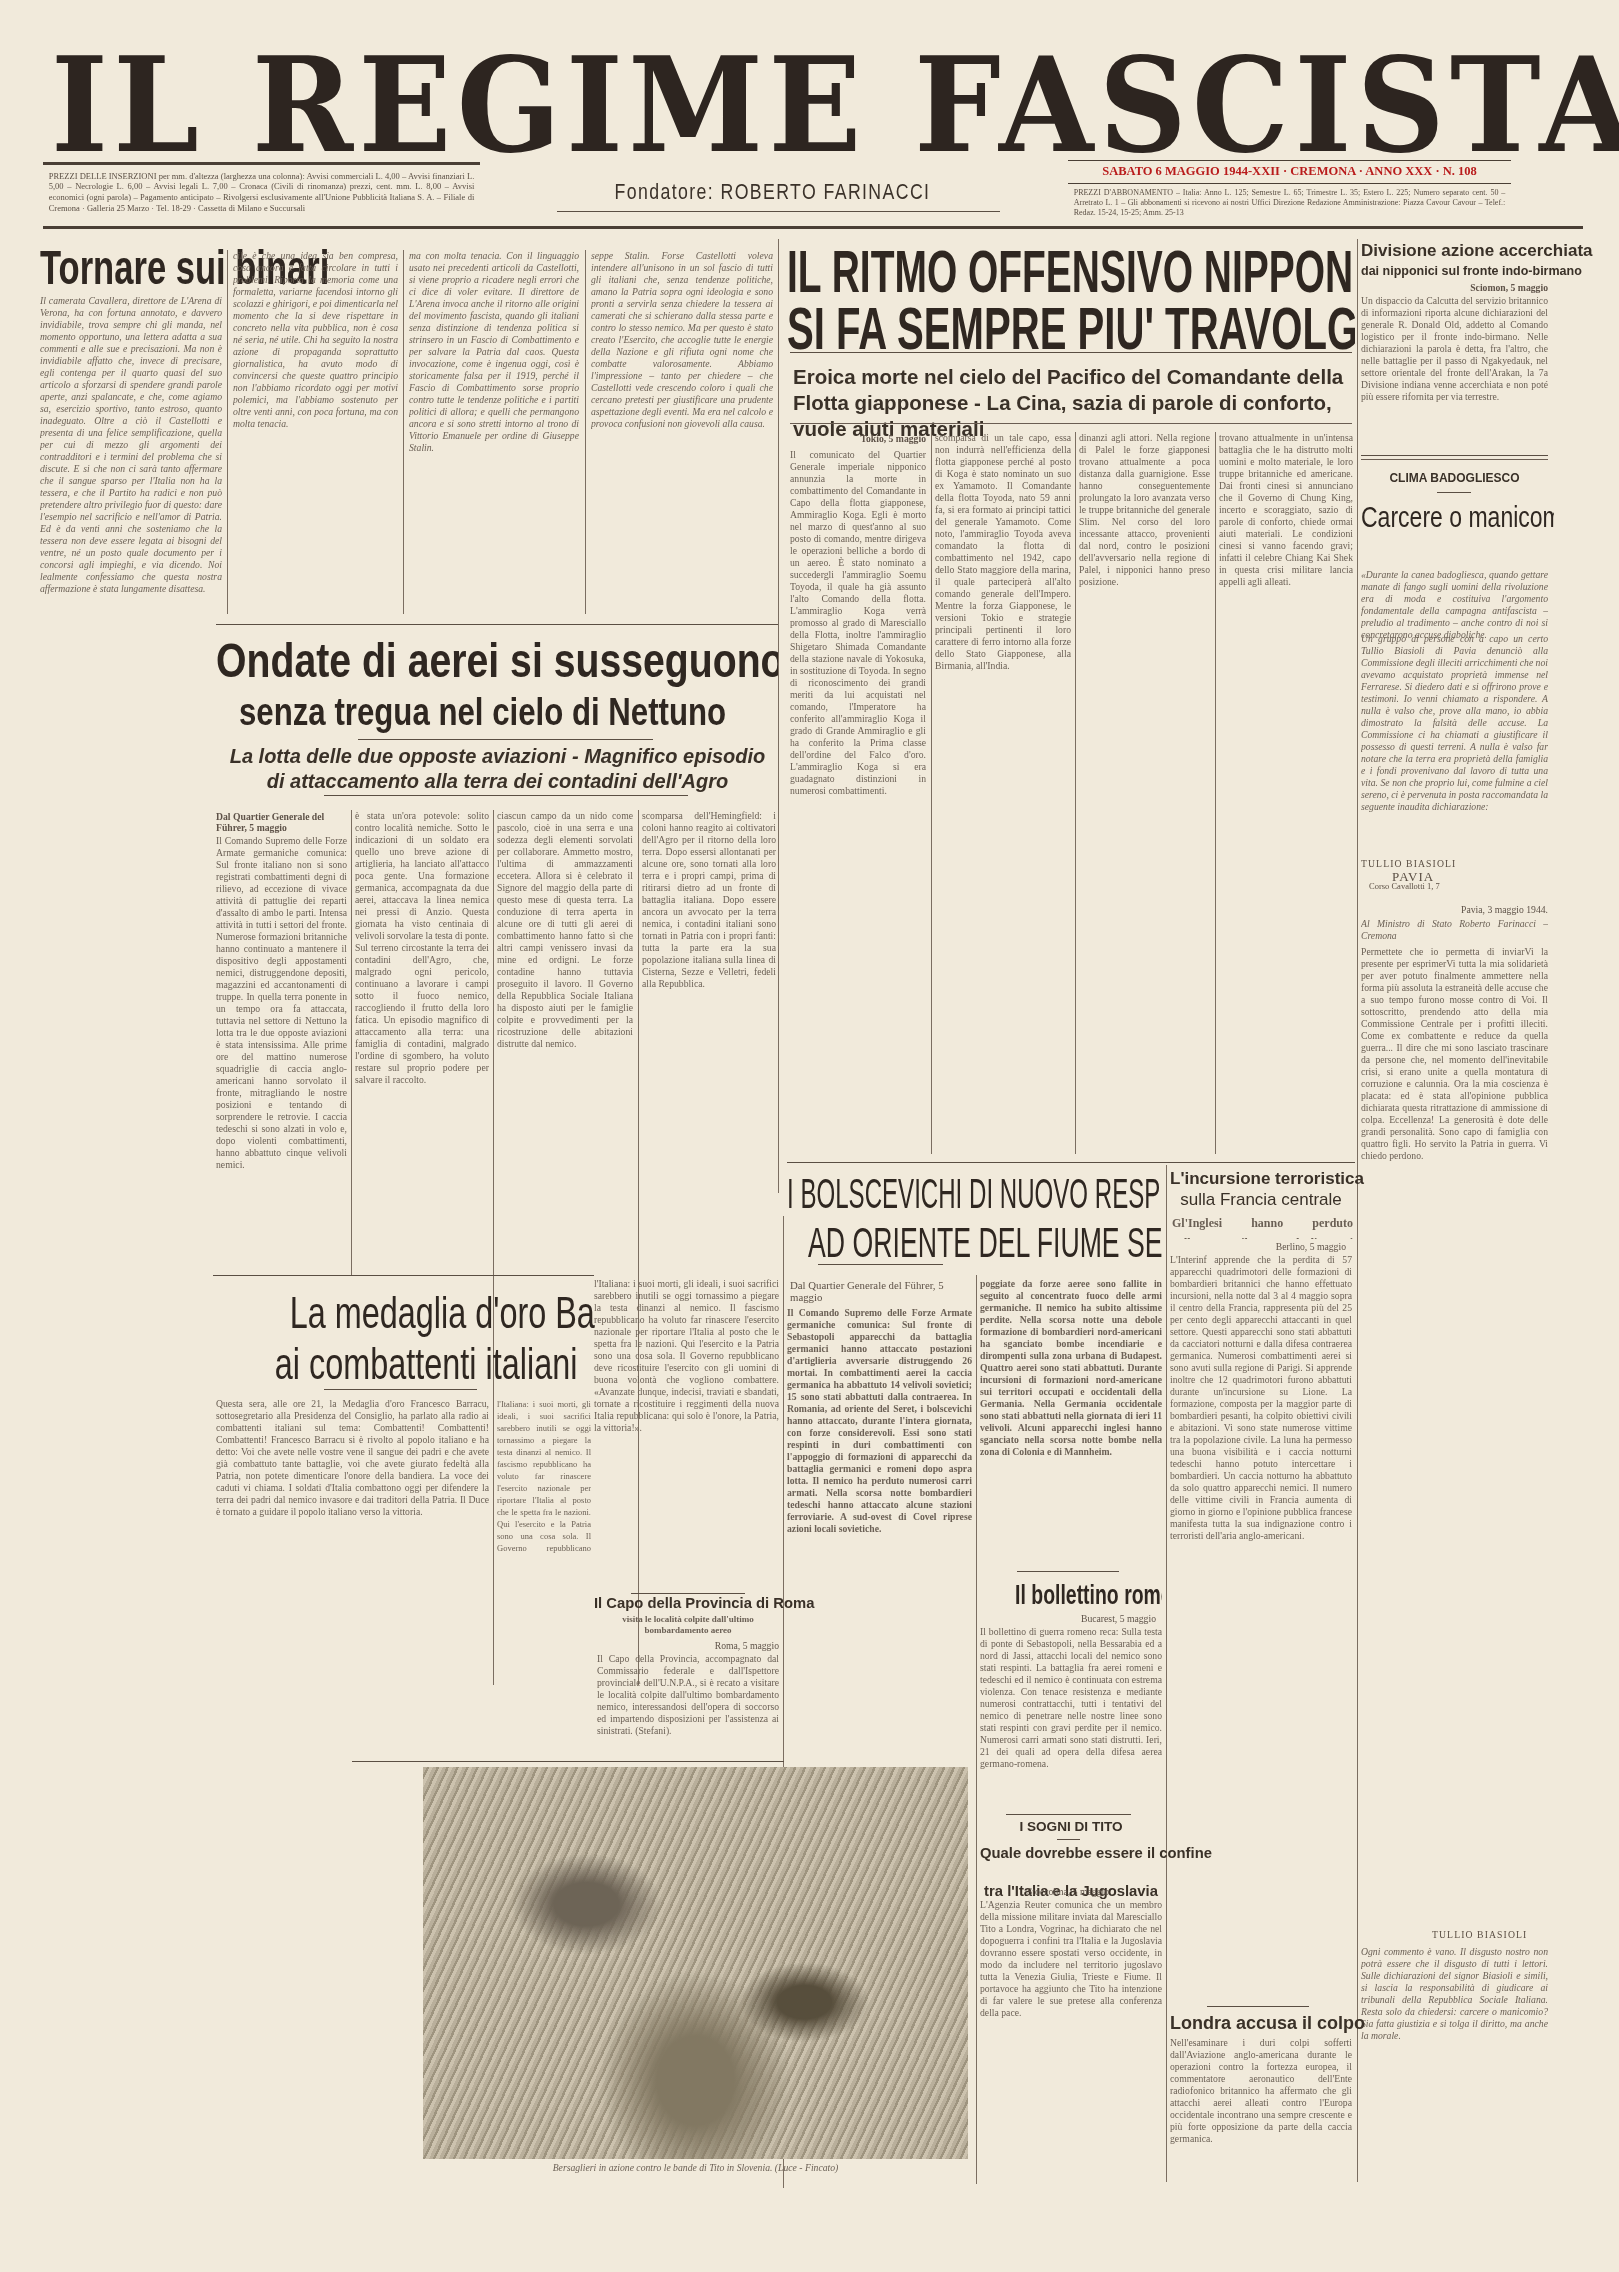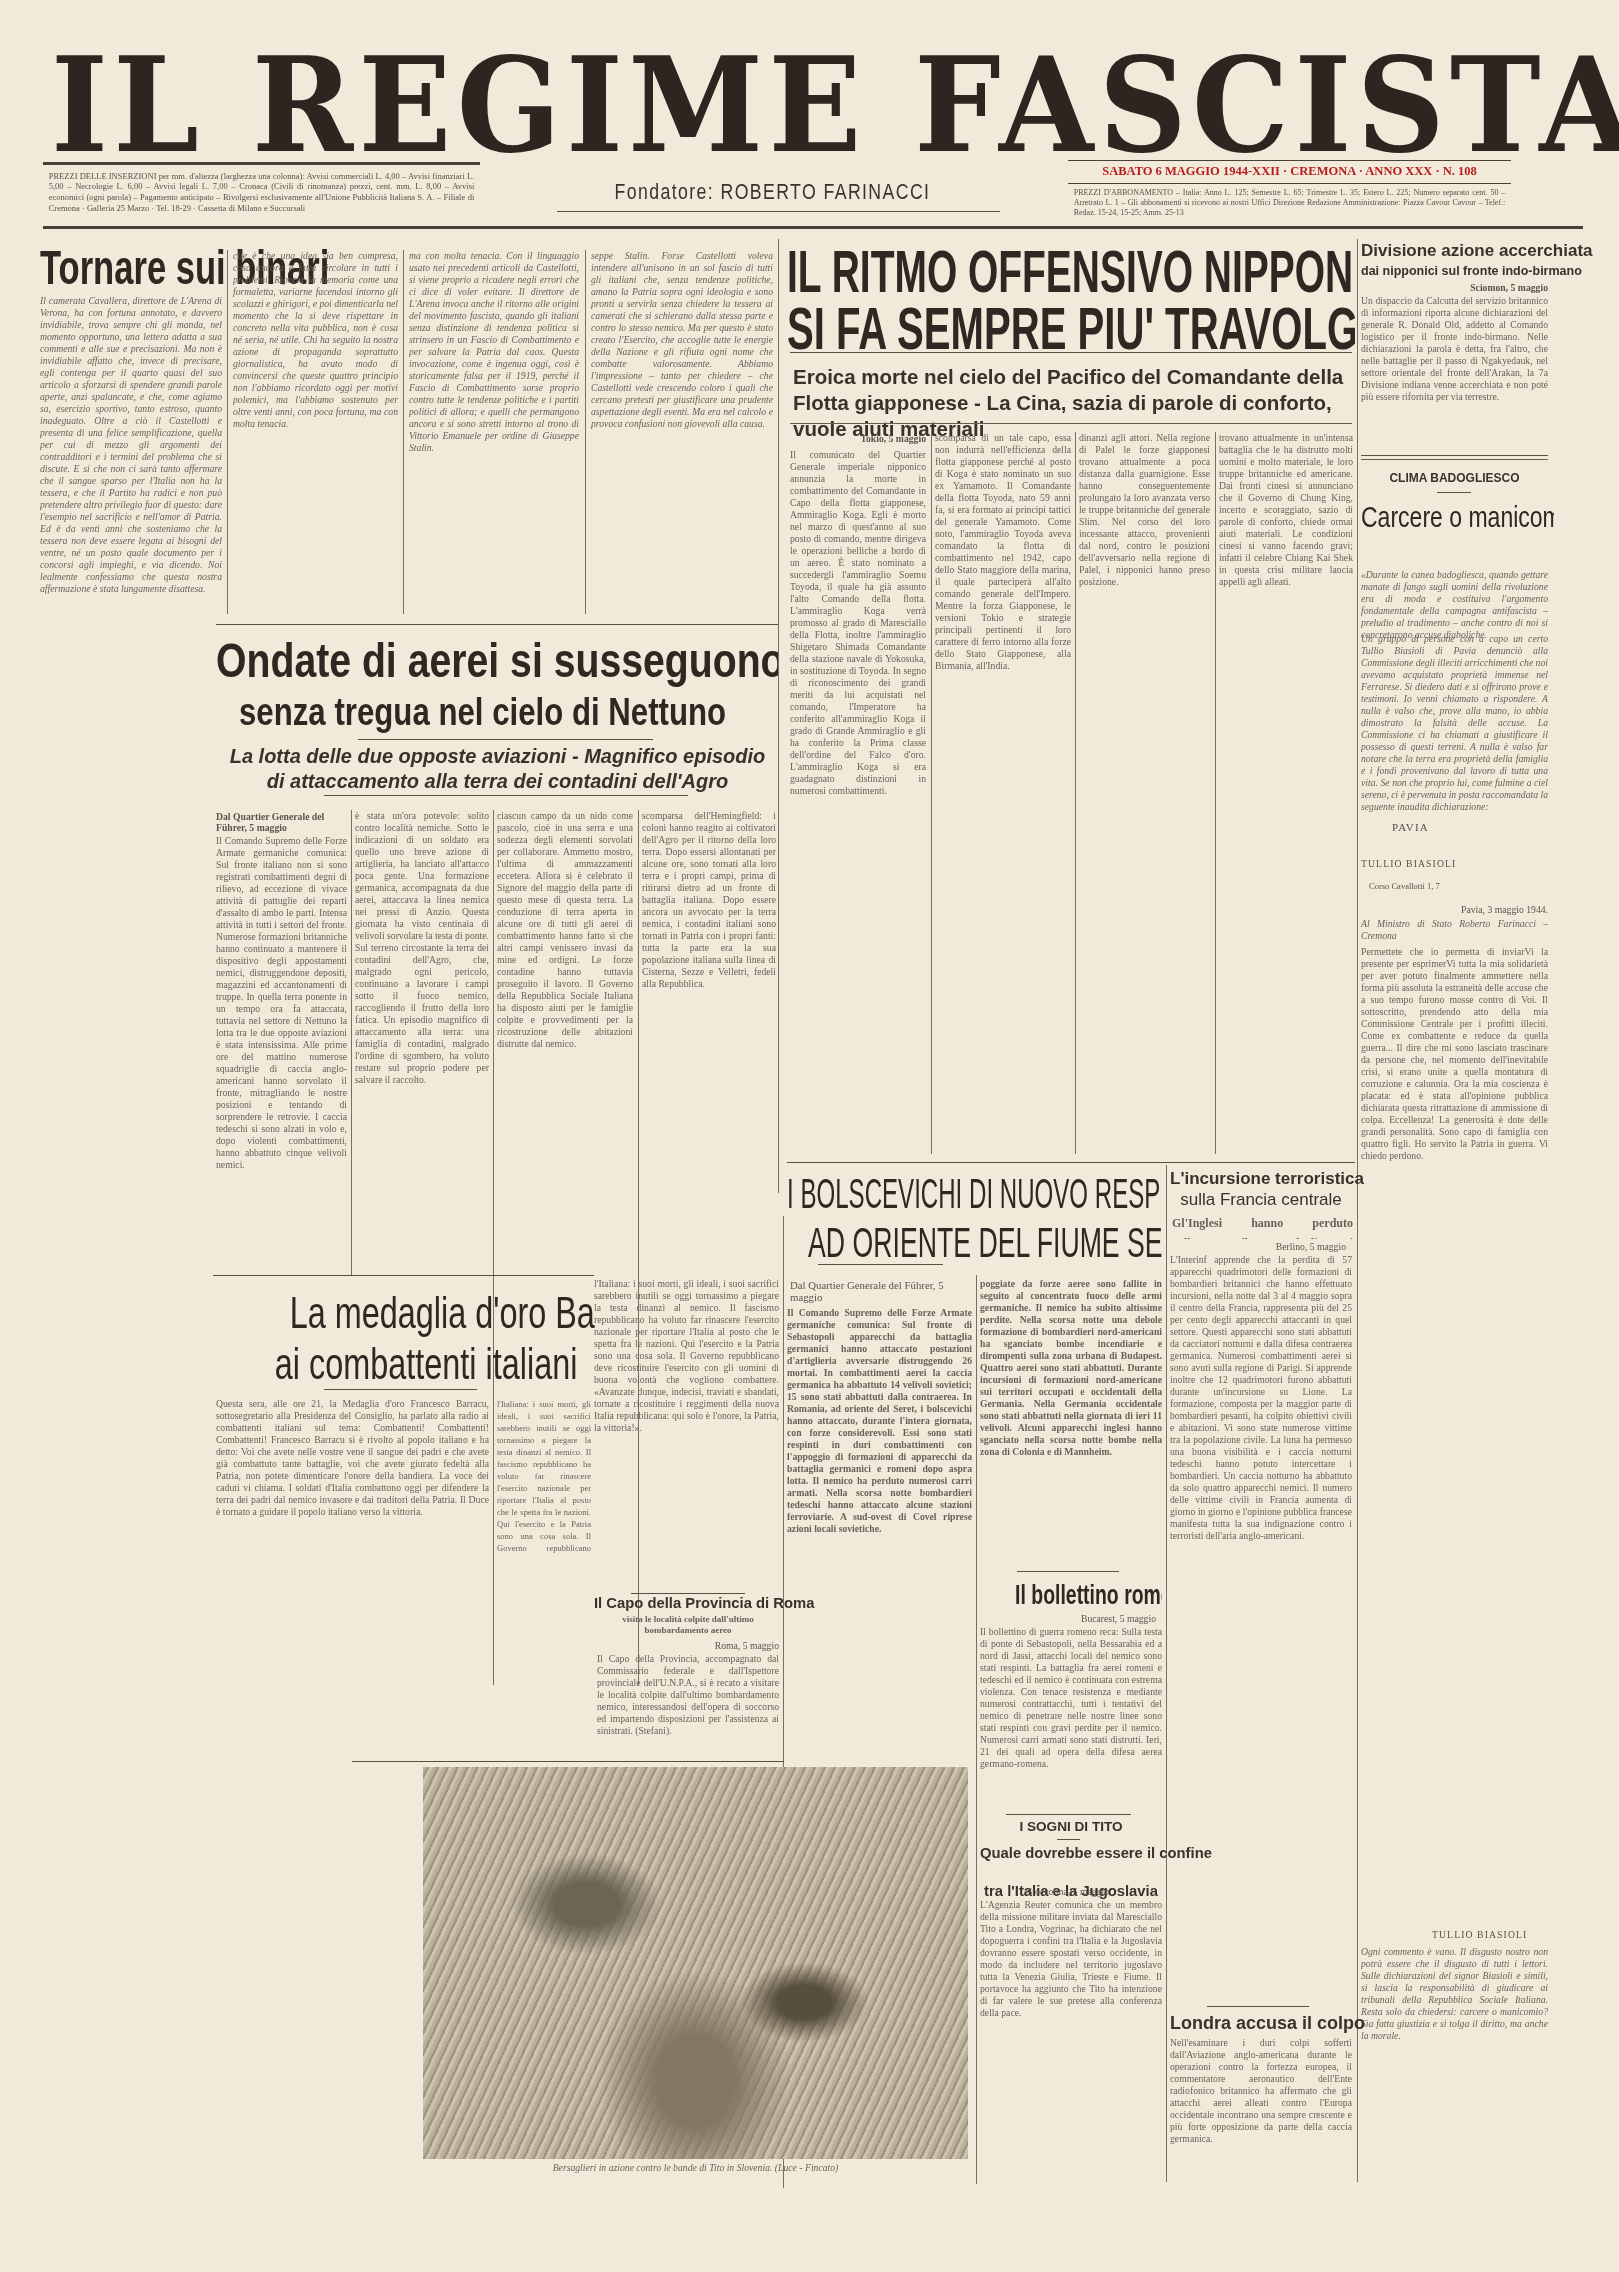--- a/index.html
+++ b/index.html
@@ -123,21 +123,21 @@
 <div class="abs hrule-thin" style="left:1361px; top:459px; width:187px;"></div>
 
 <div class="abs sub-hl" style="left:1361px; top:469px; width:187px; font-size:12px; line-height:19.3px;">CLIMA BADOGLIESCO</div>
 <div class="abs short-rule" style="left:1437px; top:492px; width:34px;"></div>
 <div class="abs hl" style="left:1361px; top:500px; width:193px; height:34px; font-size:29.5px; line-height:34px;">
   <span class="hl-cond" style="display:inline-block; transform:scaleX(0.78); font-weight:normal;">Carcere o manicomio?</span>
 </div>
 <div class="abs body-text italic" style="left:1361px; top:534px; width:187px; height:97px;margin-top:35px;">«Durante la canea badogliesca, quando gettare manate di fango sugli uomini della rivoluzione era di moda e costituiva l'argomento fondamentale della campagna antifascista – preludio al tradimento – anche contro di noi si concretarono accuse diaboliche.</div>
 <div class="abs body-text italic" style="left:1361px; top:633px; width:187px; height:222px;">Un gruppo di persone con a capo un certo Tullio Biasioli di Pavia denunciò alla Commissione degli illeciti arricchimenti che noi avevamo acquistato proprietà immense nel Ferrarese. Si diedero dati e si offrirono prove e testimoni. Io venni chiamato a rispondere. A nulla è valso che, prove alla mano, io abbia dimostrato la falsità delle accuse. La Commissione ci ha chiamati a giustificare il possesso di questi terreni. A nulla è valso far notare che la terra era proprietà della famiglia e i fondi provenivano dal lavoro di tutta una vita. Se non che proprio lui, come fulmine a ciel sereno, ci è pervenuta in posta raccomandata la seguente inaudita dichiarazione:</div>
 <div class="abs signature" style="left:1361px; top:858px; width:187px;">TULLIO BIASIOLI</div>
-<div class="abs signature" style="left:1392px; top:821px; width:114px; font-size:11px;">PAVIA</div>
+<div class="abs signature" style="left:1392px; top:869px; width:114px; font-size:13px;">PAVIA</div>
 <div class="abs signature" style="left:1369px; top:881px; width:170px; font-size:8.5px; letter-spacing:0;">Corso Cavallotti 1, 7</div>
 <div class="abs" style="left:1361px; top:903px; width:187px;">
   <div class="dateline" style="font-weight:normal;">Pavia, 3 maggio 1944.</div>
 </div>
 <div class="abs body-text italic" style="left:1361px; top:918px; width:187px; height:25.6px;">Al Ministro di Stato Roberto Farinacci – Cremona</div>
 <div class="abs body-text" style="left:1361px; top:946px; width:187px; height:977px;">Permettete che io permetta di inviarVi la presente per esprimerVi tutta la mia solidarietà per aver potuto finalmente ammettere nella forma più assoluta la estraneità delle accuse che a suo tempo furono mosse contro di Voi. Il sottoscritto, prendendo atto della mia Commissione Centrale per i profitti illeciti. Come ex combattente e reduce da quella guerra... Il dire che mi sono lasciato trascinare da persone che, nel momento dell'inevitabile crisi, si erano unite a quella montatura di corruzione e calunnia. Ora la mia coscienza è placata: ed è stata all'opinione pubblica dichiarata questa ritrattazione di ammissione di colpa. Eccellenza! La generosità è dote delle grandi personalità. Sono capo di famiglia con quattro figli. Ho servito la Patria in guerra. Vi chiedo perdono.</div>
 <div class="abs signature" style="left:1432px; top:1929px; width:119px;">TULLIO BIASIOLI</div>
 <div class="abs body-text italic" style="left:1361px; top:1946px; width:187px; height:227px;">Ogni commento è vano. Il disgusto nostro non potrà essere che il disgusto di tutti i lettori. Sulle dichiarazioni del signor Biasioli e simili, si lascia la responsabilità di giudicare ai tribunali della Repubblica Sociale Italiana. Resta solo da chiedersi: carcere o manicomio? Sia fatta giustizia e si tolga il diritto, ma anche la morale.</div>
 
 <div class="abs hrule" style="left:216px; top:624px; width:562px;"></div>

